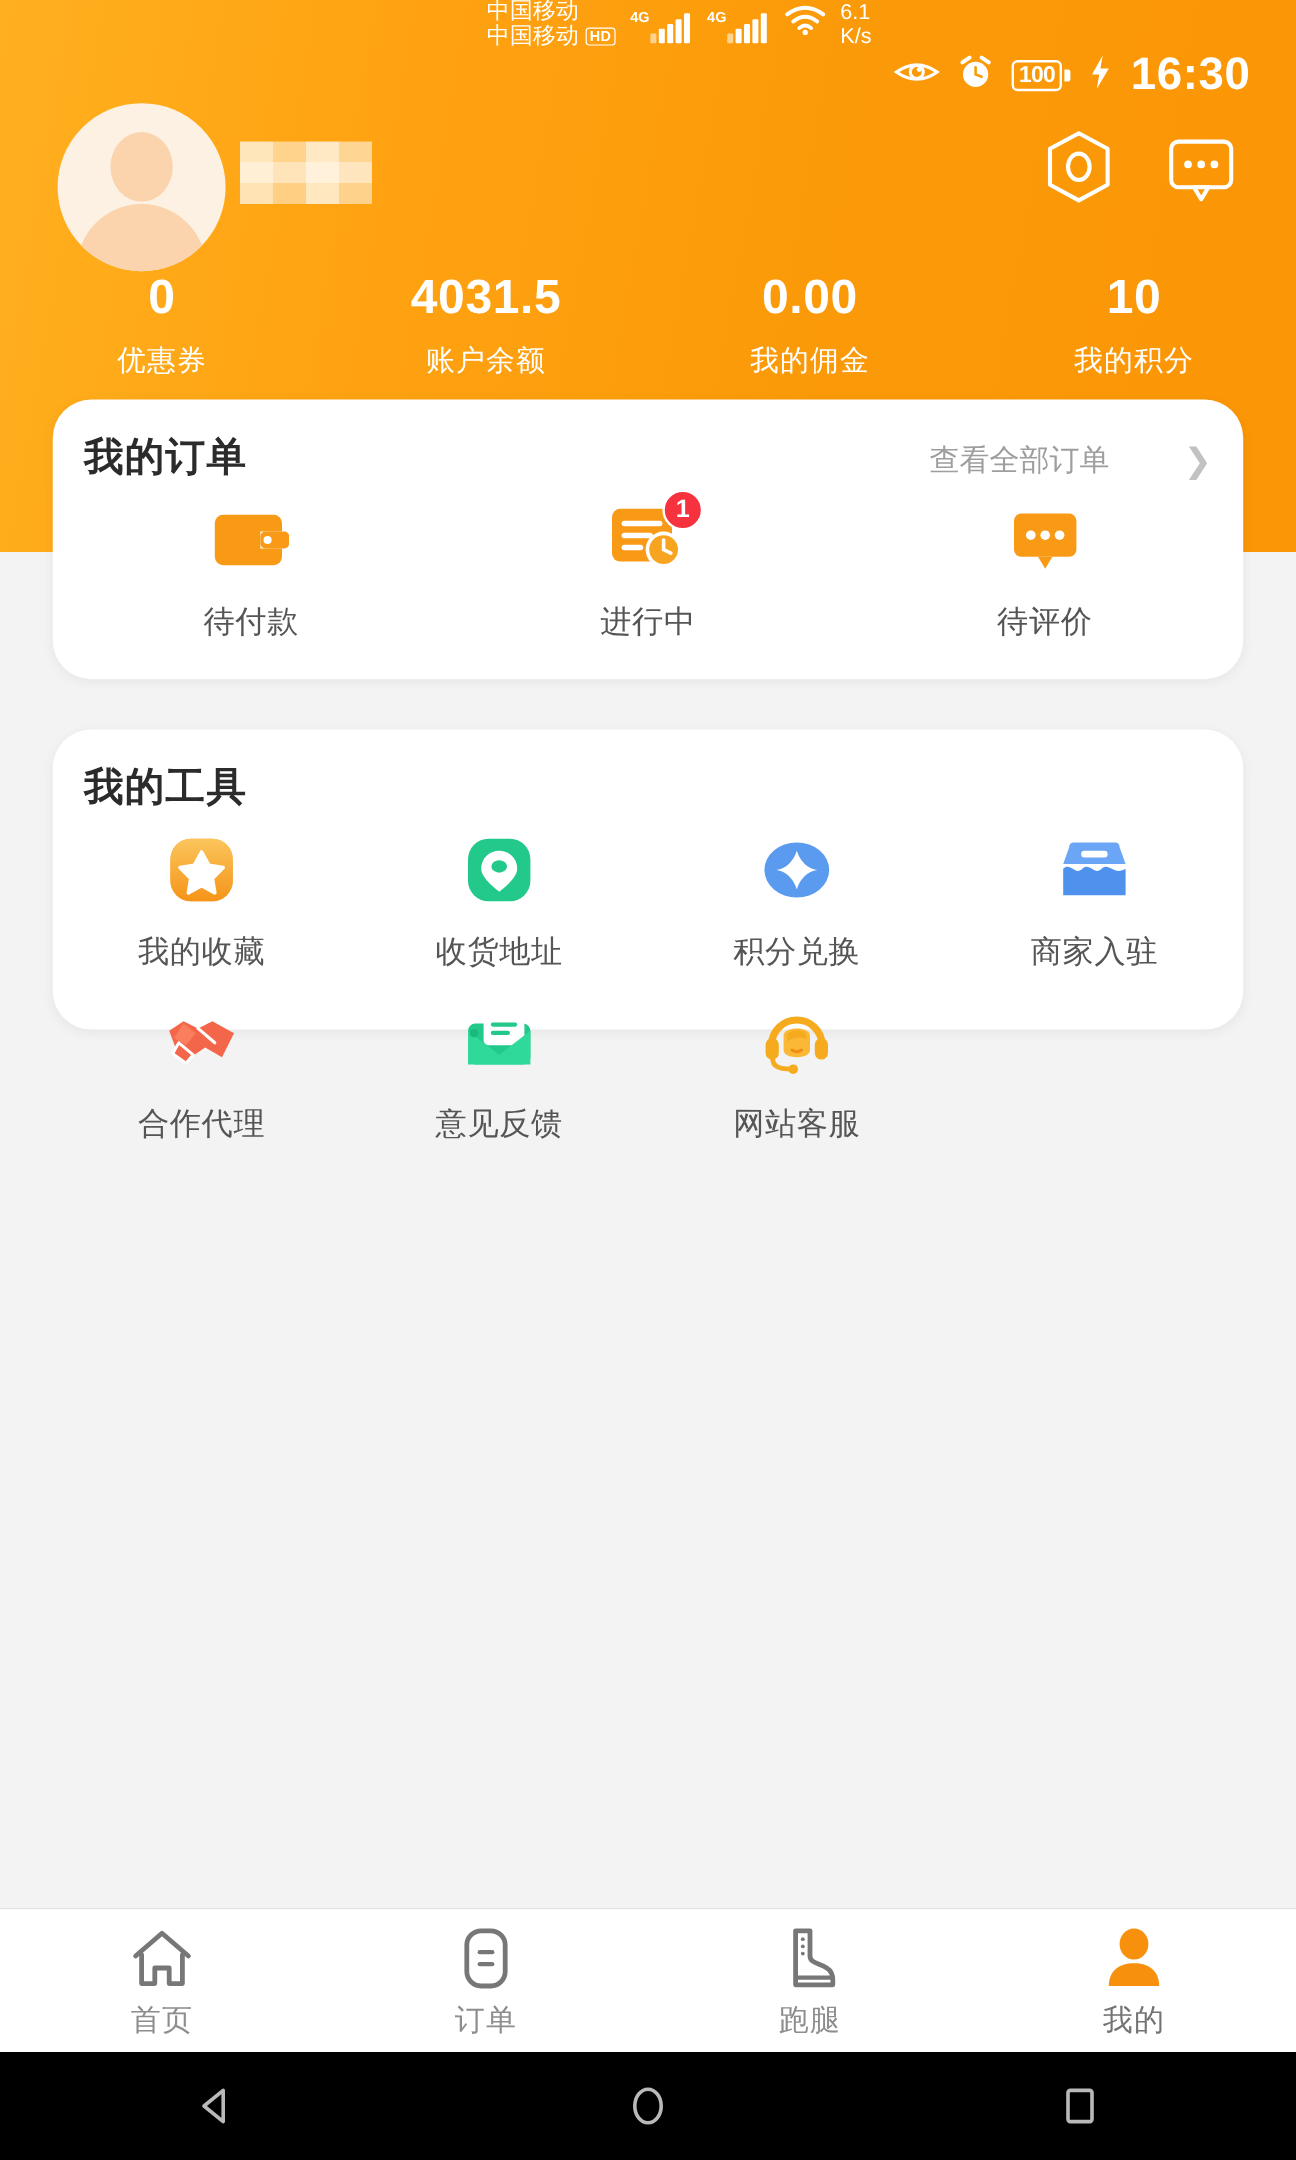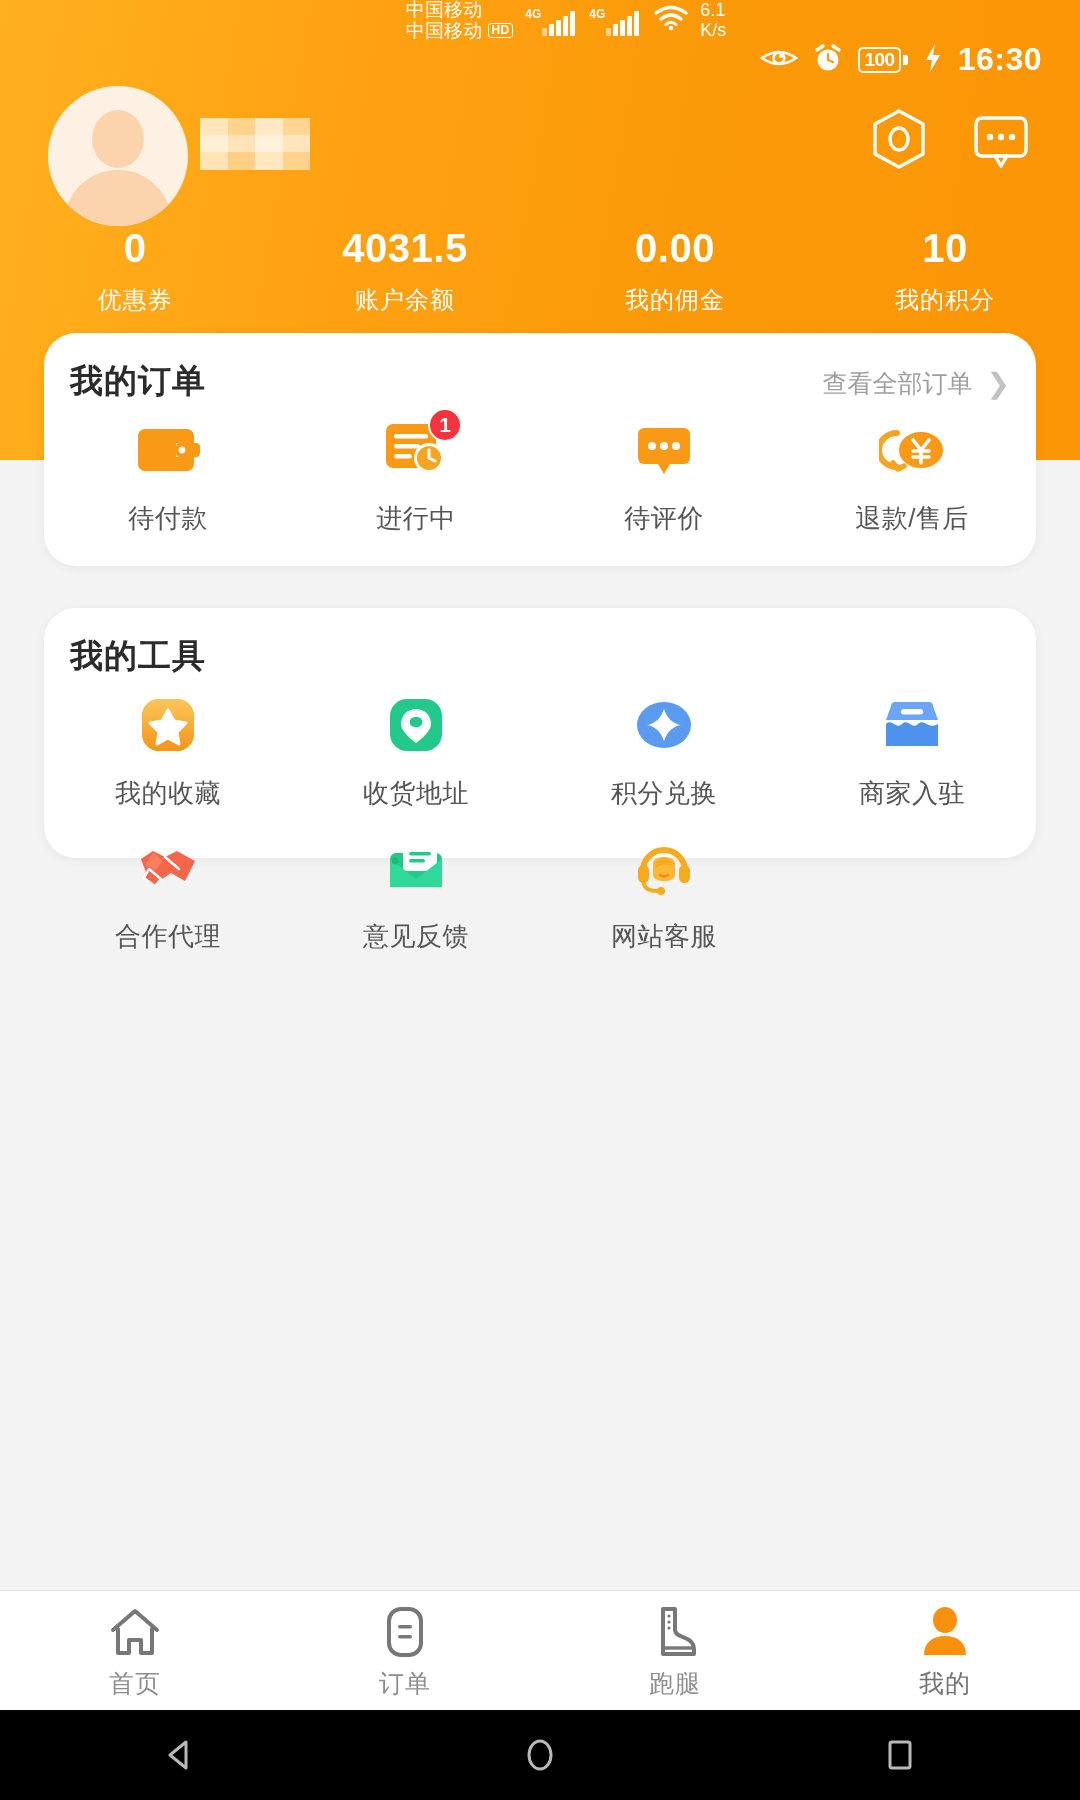--- a/index.html
+++ b/index.html
@@ -41,21 +41,21 @@
   .sb-right { margin-left:auto; margin-right:38px; display:flex; align-items:center; }
   .sb-right > * { margin-left:15px; }
   .batt {
     display:flex; align-items:center;
   }
   .batt-body {
     border:2.4px solid #fff; border-radius:5px; padding:1px 4px;
     font-size:19px; font-weight:bold; line-height:20px; letter-spacing:-.5px;
   }
   .batt-tip { width:5px; height:10px; background:#fff; border-radius:0 2px 2px 0; margin-left:2px; }
-  .clock-time { font-size:32px; font-weight:bold; letter-spacing:.5px; }
+  .clock-time { font-size:38px; font-weight:bold; letter-spacing:.5px; }
 
   
   .profile { position:absolute; left:0; top:86px; width:1080px; height:120px; }
   .avatar {
     position:absolute; left:48px; top:0; width:140px; height:140px; border-radius:50%;
     background:#fdf1e3; overflow:hidden;
   }
   .avatar .head { position:absolute; left:50%; top:24px; transform:translateX(-50%);
     width:52px; height:58px; border-radius:50%; background:#fbd4ae; }
   .avatar .body { position:absolute; left:50%; top:84px; transform:translateX(-50%);
@@ -85,21 +85,21 @@
   .card-orders { top:333px; height:233px; }
   .card-tools  { top:608px; height:250px; }
 
   .card-head { position:relative; height:86px; }
   .card-title {
     position:absolute; left:26px; top:26px; font-size:33px; font-weight:bold; color:#2b2b2b;
     letter-spacing:1px;
   }
   .card-more {
     position:absolute; right:26px; top:34px; display:flex; align-items:center;
-    font-size:25px; color:#9e9e9e;
+    font-size:25px; color:#9e9e9e;gap:48px;
   }
   .card-more .chev { margin-left:14px; font-size:28px; color:#c2c2c2; font-weight:300;}
 
   .grid4 { display:flex; }
   .cell { flex:1; text-align:center; position:relative; }
   .cell .ibox { height:62px; display:flex; align-items:center; justify-content:center; position:relative; }
   .cell .lbl { margin-top:20px; font-size:26px; color:#555; letter-spacing:.5px; }
   .badge {
     position:absolute; top:-12px; right:-14px; min-width:34px; height:34px;
     background:#f5323e; color:#fff; border-radius:17px; font-size:21px;
@@ -301,31 +301,20 @@
             <rect x="4" y="6" width="52" height="36" rx="6" fill="#f99a16"></rect>
             <path d="M24 42 L30 52 L36 42 Z" fill="#f99a16"></path>
             <circle cx="18" cy="24" r="4" fill="#fff"></circle>
             <circle cx="30" cy="24" r="4" fill="#fff"></circle>
             <circle cx="42" cy="24" r="4" fill="#fff"></circle>
           </svg>
         </div>
         <div class="lbl">待评价</div>
       </div>
 
-      <div class="cell">
-        <div class="ibox">
-          <svg width="66" height="54" viewBox="0 0 66 54">
-            <path d="M18 10 A18 17 0 0 0 18 44" fill="none" stroke="#f7a521" stroke-width="6" stroke-linecap="round"></path>
-            <path d="M14 40 L19 46 L25 43" fill="none" stroke="#f7a521" stroke-width="5.5" stroke-linecap="round" stroke-linejoin="round"></path>
-            <ellipse cx="42" cy="27" rx="22" ry="18" fill="#f99a16"></ellipse>
-            <path d="M34 17 L42 27 L50 17 M34 28 H50 M34 34 H50 M42 27 V40" stroke="#fff" stroke-width="3.6" fill="none" stroke-linecap="round"></path>
-          </svg>
-        </div>
-        <div class="lbl">退款/售后</div>
-      </div>
     </div>
   </div>
 
   <div class="card card-tools">
     <div class="card-head">
       <div class="card-title">我的工具</div>
     </div>
 
     <div class="grid4">
       <div class="cell">

